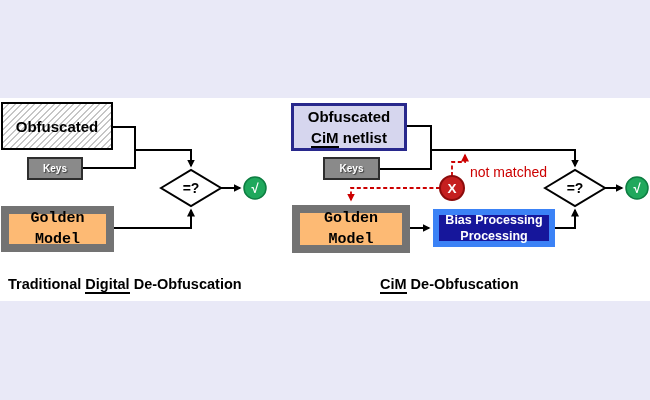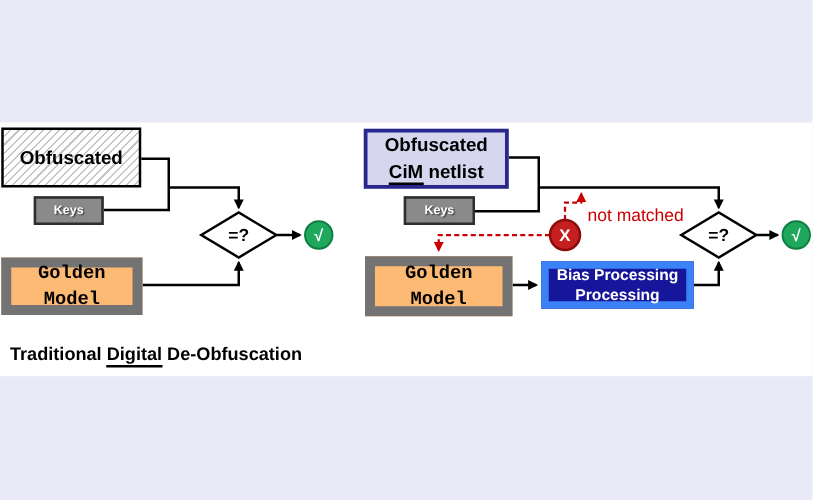--- a/index.html
+++ b/index.html
@@ -168,13 +168,16 @@
   </div>
 
   <div class="abs cmp-label cmp-right">
     <span>=?</span>
   </div>
 
   <div class="abs glyph pass-right">
     <span>√</span>
   </div>
 
+  <div class="abs caption caption-right">
+    <span></span><span class="u">CiM</span><span> De-Obfuscation</span>
+  </div>
 </div>
 
 </body></html>

